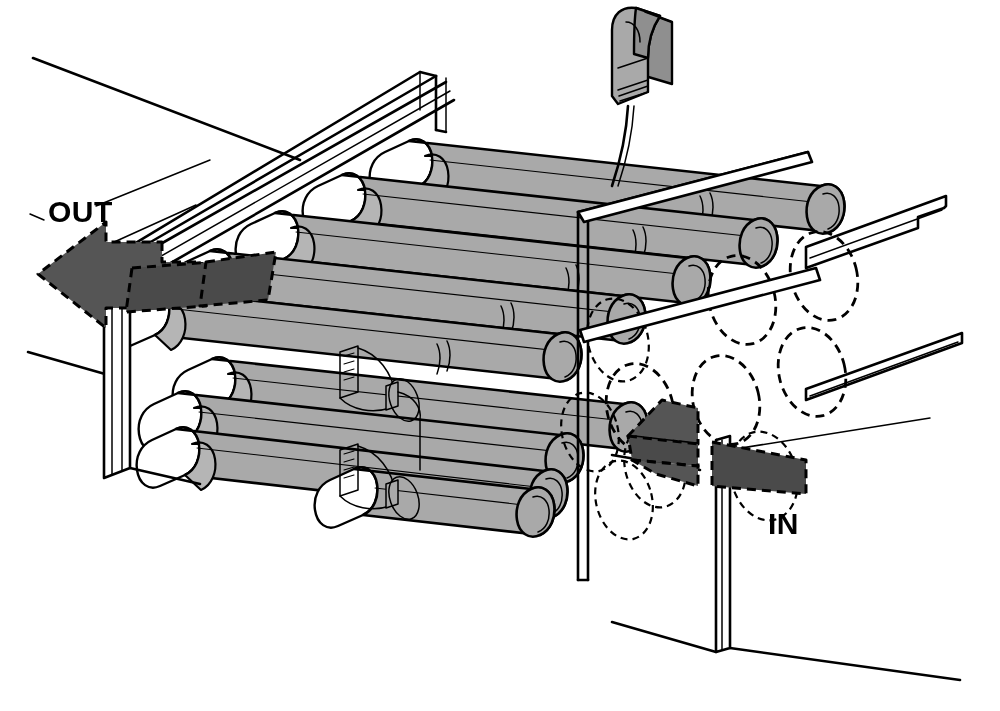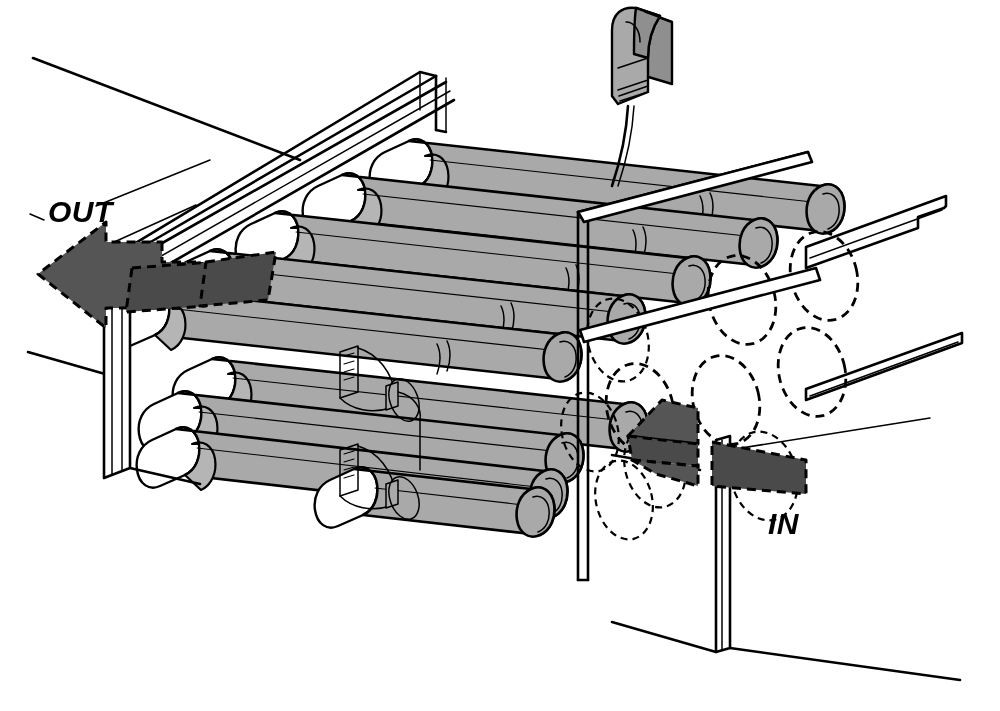--- a/index.html
+++ b/index.html
@@ -1,19 +1,19 @@
 <!DOCTYPE html>
 <html><head>
 <meta charset="utf-8">
 <title>UV Lamp Rack Assembly Diagram</title>
 <style>
   html,body{margin:0;padding:0;background:#ffffff;}
   body{width:1000px;height:711px;overflow:hidden;
        font-family:"Liberation Sans", sans-serif;}
-  #stage{position:relative;width:1000px;height:711px;background:#fff;font-style:italic;}
+  #stage{position:relative;width:1000px;height:711px;background:#fff;}
   svg#art{position:absolute;left:0;top:0;width:1000px;height:711px;display:block;}
   .lbl{font-family:"Liberation Sans", sans-serif;font-weight:bold;
        font-size:30px;fill:#000;letter-spacing:0.5px;}
 </style>
 </head>
 <body>
 
 <div id="stage">
 
 <svg id="art" viewBox="0 0 1000 711" xmlns="http://www.w3.org/2000/svg">

